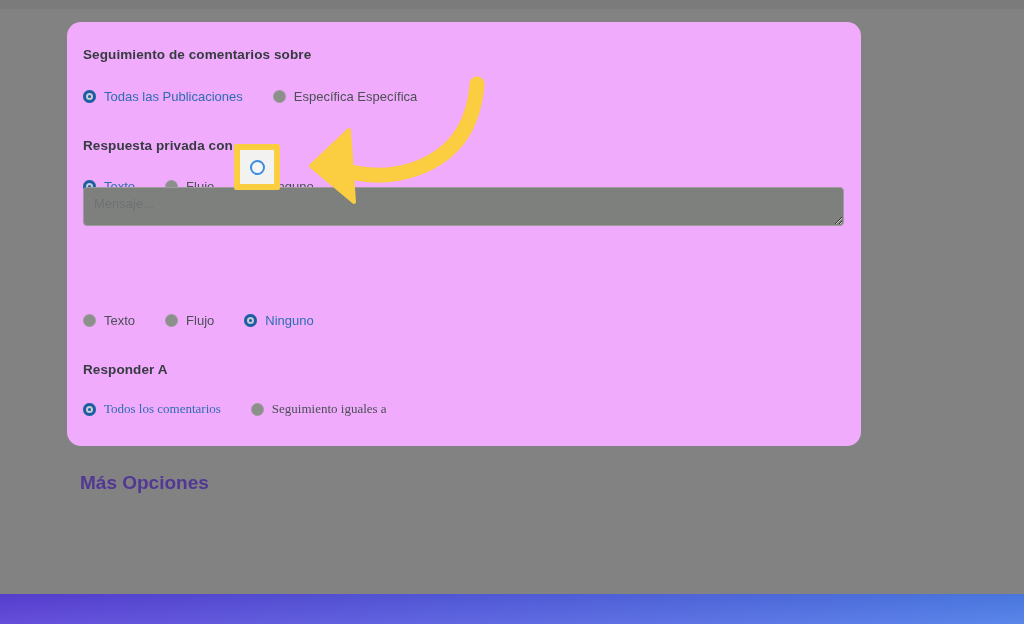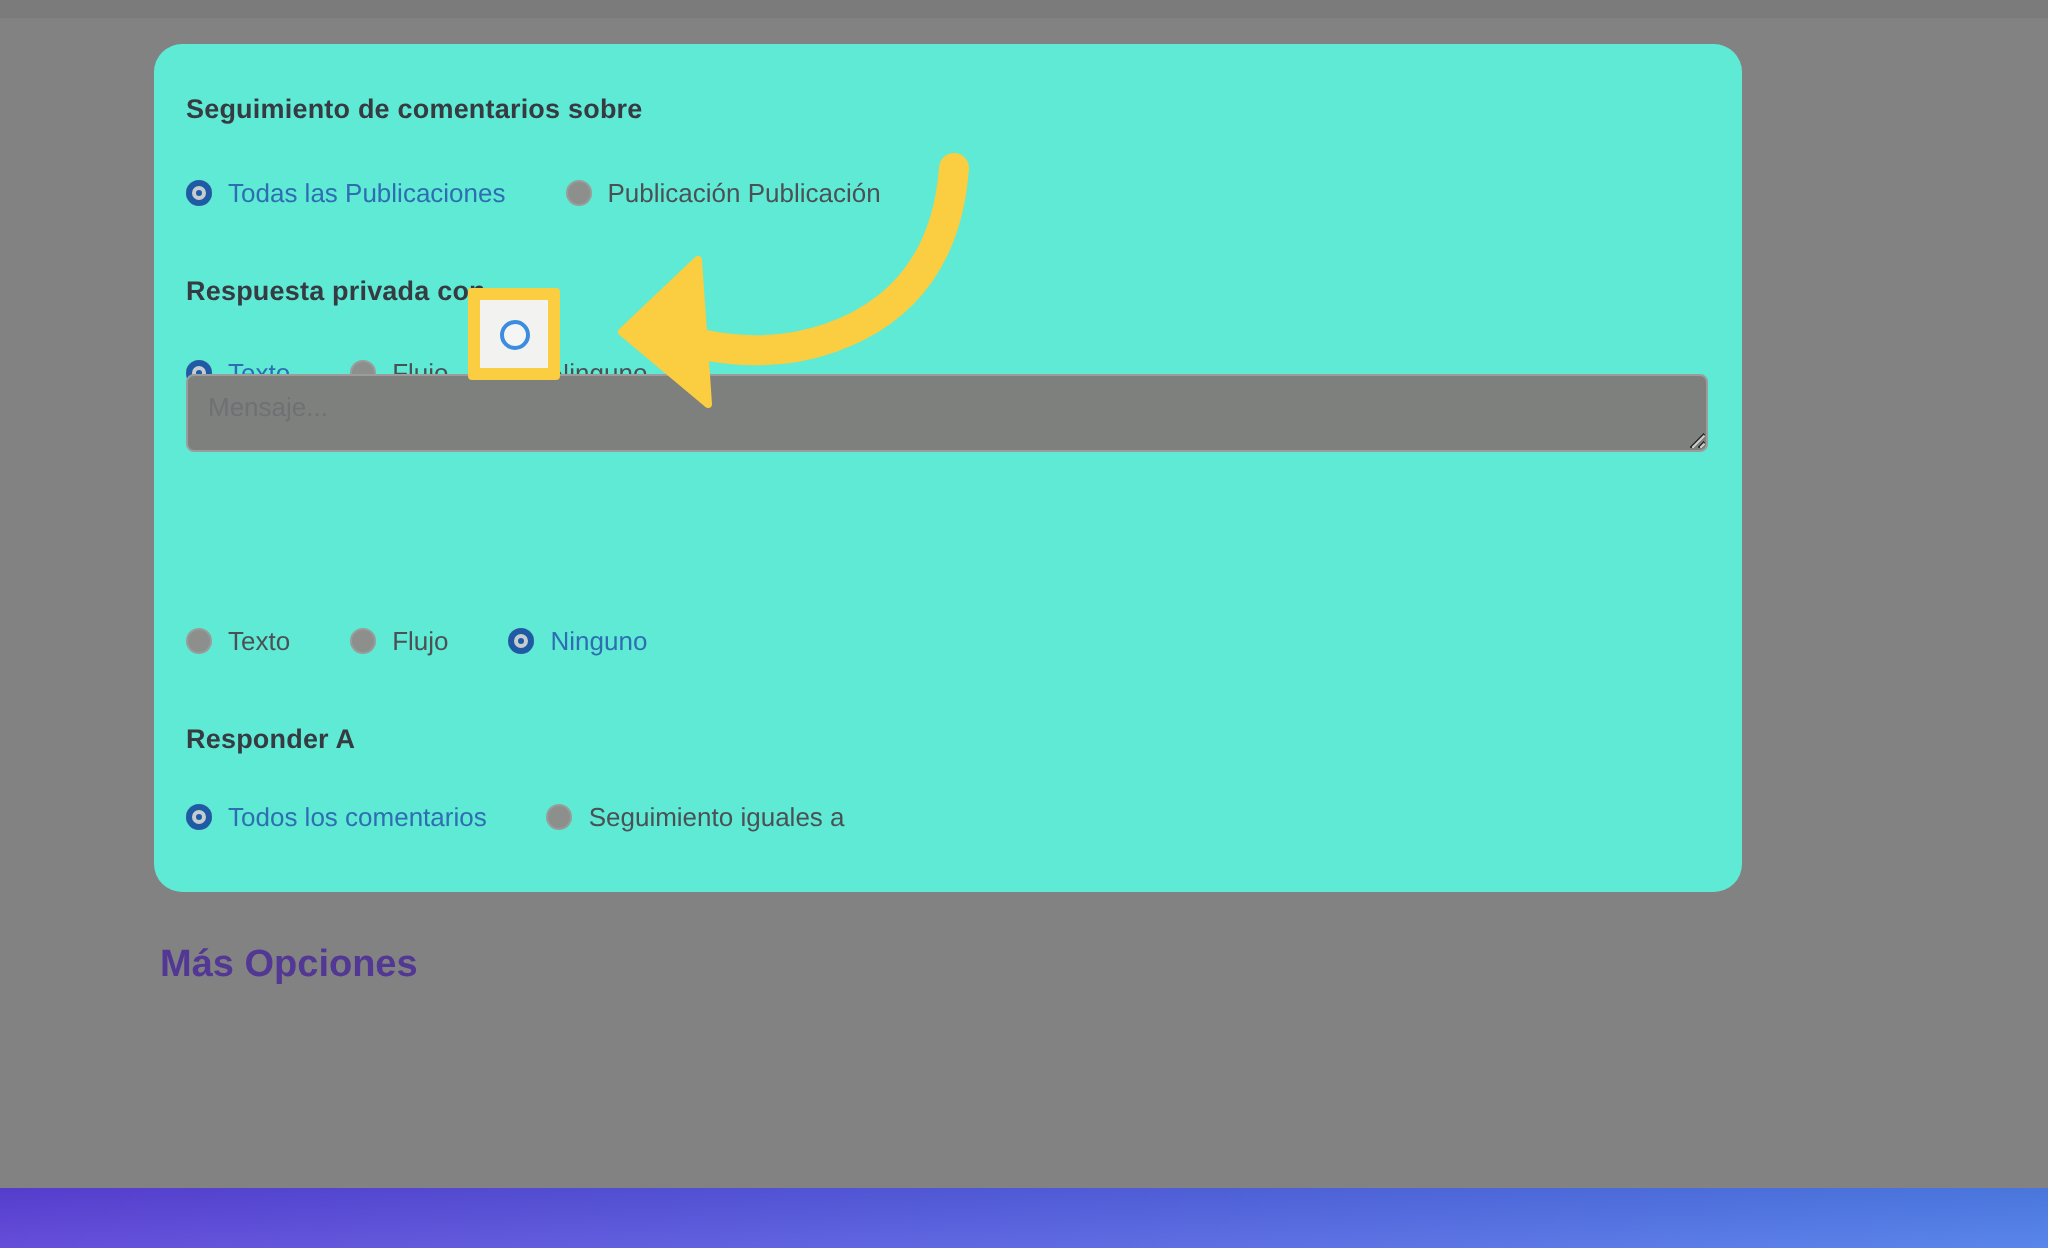--- a/index.html
+++ b/index.html
@@ -7,22 +7,22 @@
   body {
     font-family:"Liberation Sans","DejaVu Sans",sans-serif;
     background:#828282;
     position:relative;
   }
   .top-edge {
     position:absolute; left:0; top:0; width:1024px; height:9px;
     background:#7b7b7b;
   }
   .card {
-    position:absolute; left:77px; top:22px; width:794px; height:424px;
-    background:#5eead4; border-radius:14px;
+    position:absolute; left:67px; top:22px; width:794px; height:424px;
+    background:#f0abfc; border-radius:14px;
   }
   .section { position:absolute; left:16px; }
   .sec-heading {
     font-size:13.5px; font-weight:bold; color:#363b41; letter-spacing:.1px;
   }
   .radio-row { display:flex; align-items:center; gap:30px; position:absolute; left:16px;text-align:right; }
   .radio-item { display:flex; align-items:center; gap:8px; cursor:pointer; }
   .radio {
     width:13px; height:13px; border-radius:50%; flex:0 0 13px;
   }
@@ -77,21 +77,21 @@
   <div class="section" style="top:25px;">
     <div class="sec-heading">Seguimiento de comentarios sobre</div>
   </div>
   <div class="radio-row" style="top:67px;">
     <label class="radio-item">
       <span class="radio sel"></span>
       <span class="radio-label blue">Todas las Publicaciones</span>
     </label>
     <label class="radio-item">
       <span class="radio unsel"></span>
-      <span class="radio-label">Publicación Publicación</span>
+      <span class="radio-label">Específica Específica</span>
     </label>
   </div>
 
   <div class="section" style="top:116px;">
     <div class="sec-heading">Respuesta privada con</div>
   </div>
   <div class="radio-row" style="top:157px;">
     <label class="radio-item">
       <span class="radio sel"></span>
       <span class="radio-label blue">Texto</span>
@@ -118,21 +118,21 @@
     </label>
     <label class="radio-item">
       <span class="radio sel"></span>
       <span class="radio-label blue">Ninguno</span>
     </label>
   </div>
 
   <div class="section" style="top:340px;">
     <div class="sec-heading">Responder A</div>
   </div>
-  <div class="radio-row" style="top:379px;">
+  <div class="radio-row" style="top:379px;font-family:Liberation Serif, serif;">
     <label class="radio-item">
       <span class="radio sel"></span>
       <span class="radio-label blue">Todos los comentarios</span>
     </label>
     <label class="radio-item">
       <span class="radio unsel"></span>
       <span class="radio-label">Seguimiento iguales a</span>
     </label>
   </div>
 

